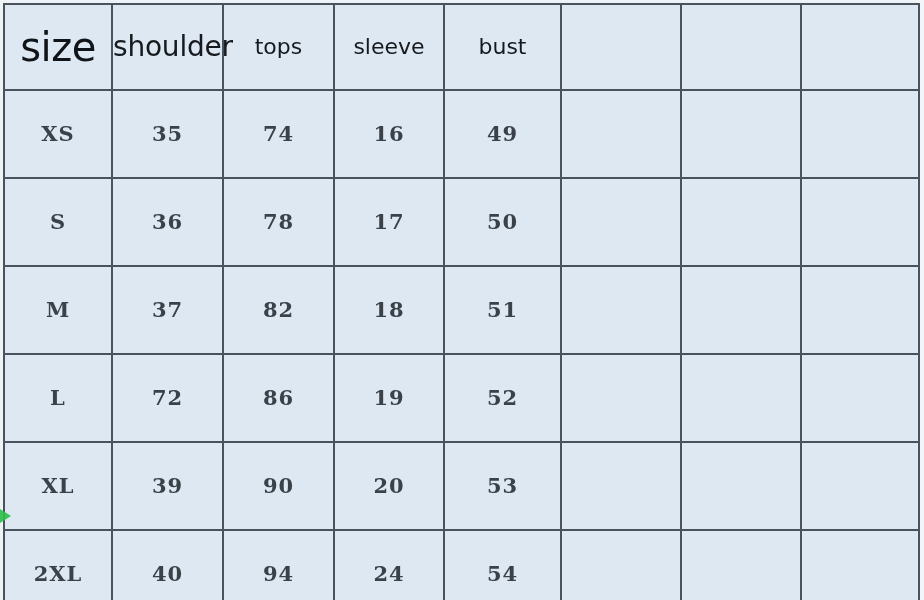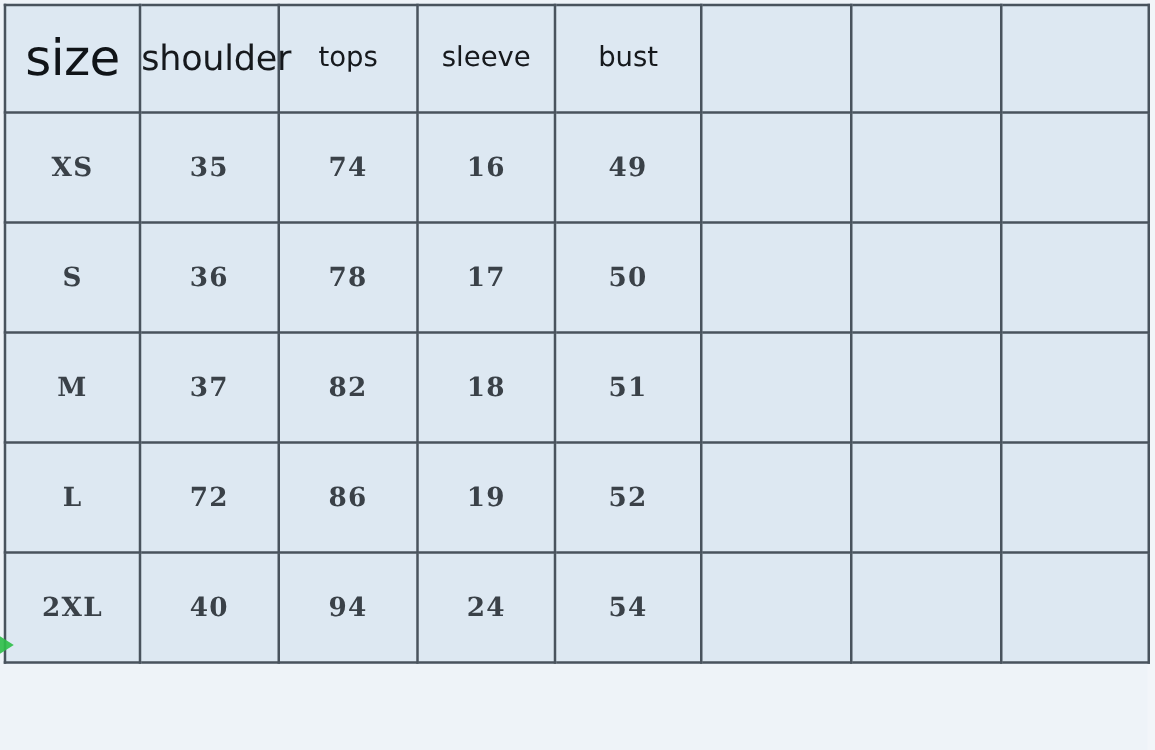--- a/index.html
+++ b/index.html
@@ -183,20 +183,30 @@
           <td><span class="cell">L</span></td>
           <td><span class="cell">72</span></td>
           <td><span class="cell">86</span></td>
           <td><span class="cell">19</span></td>
           <td><span class="cell">52</span></td>
           <td><span class="cell"></span></td>
           <td><span class="cell"></span></td>
           <td><span class="cell"></span></td>
         </tr>
         <tr class="data-row">
+          <td><span class="cell">XL</span></td>
+          <td><span class="cell">39</span></td>
+          <td><span class="cell">90</span></td>
+          <td><span class="cell">20</span></td>
+          <td><span class="cell">53</span></td>
+          <td><span class="cell"></span></td>
+          <td><span class="cell"></span></td>
+          <td><span class="cell"></span></td>
+        </tr>
+        <tr class="data-row">
           <td><span class="cell">2XL</span></td>
           <td><span class="cell">40</span></td>
           <td><span class="cell">94</span></td>
           <td><span class="cell">24</span></td>
           <td><span class="cell">54</span></td>
           <td><span class="cell"></span></td>
           <td><span class="cell"></span></td>
           <td><span class="cell"></span></td>
         </tr>
       </tbody>

